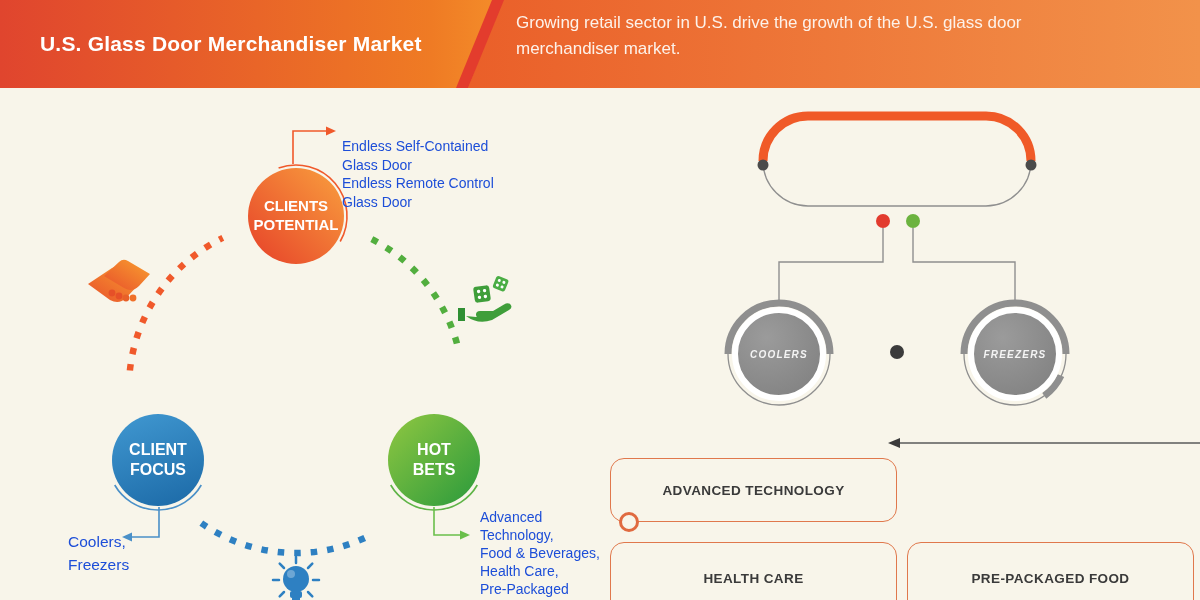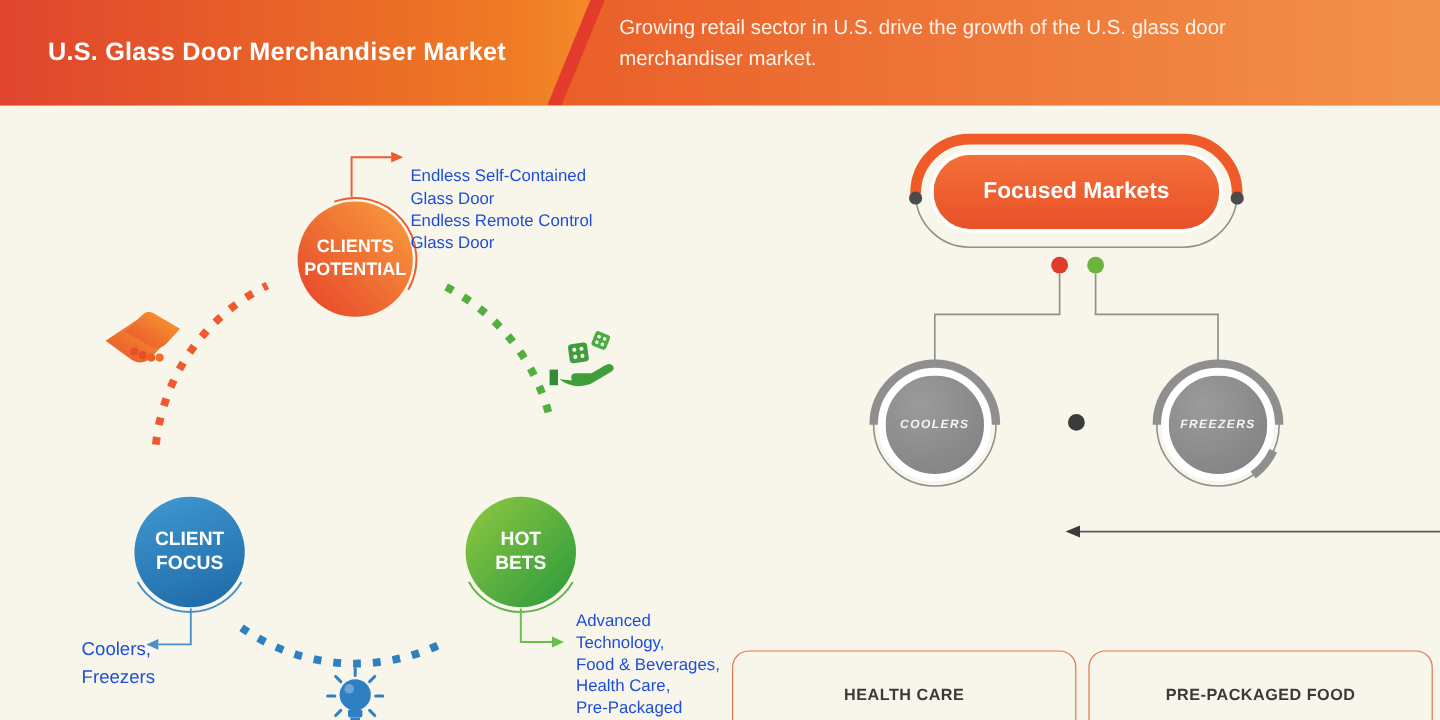--- a/index.html
+++ b/index.html
@@ -177,25 +177,28 @@
 Glass Door</div>
   <div class="annot annot-left">Coolers,
 Freezers</div>
   <div class="annot annot-right">Advanced
 Technology,
 Food &amp; Beverages,
 Health Care,
 Pre-Packaged
 Food</div>
 
-  <div class="pill">Focused Markets</div>
   <div class="gray-node coolers">COOLERS</div>
   <div class="gray-node freezers">FREEZERS</div>
 
 
+  <div class="opp-box box-1">
+    <span class="label">ADVANCED TECHNOLOGY</span>
+    <span class="corner-dot"></span>
+  </div>
   <div class="opp-box box-3">
     <span class="label">HEALTH CARE</span>
 
   </div>
   <div class="opp-box box-4">
     <span class="label">PRE-PACKAGED FOOD</span>
 
   </div>
 
 </div>

